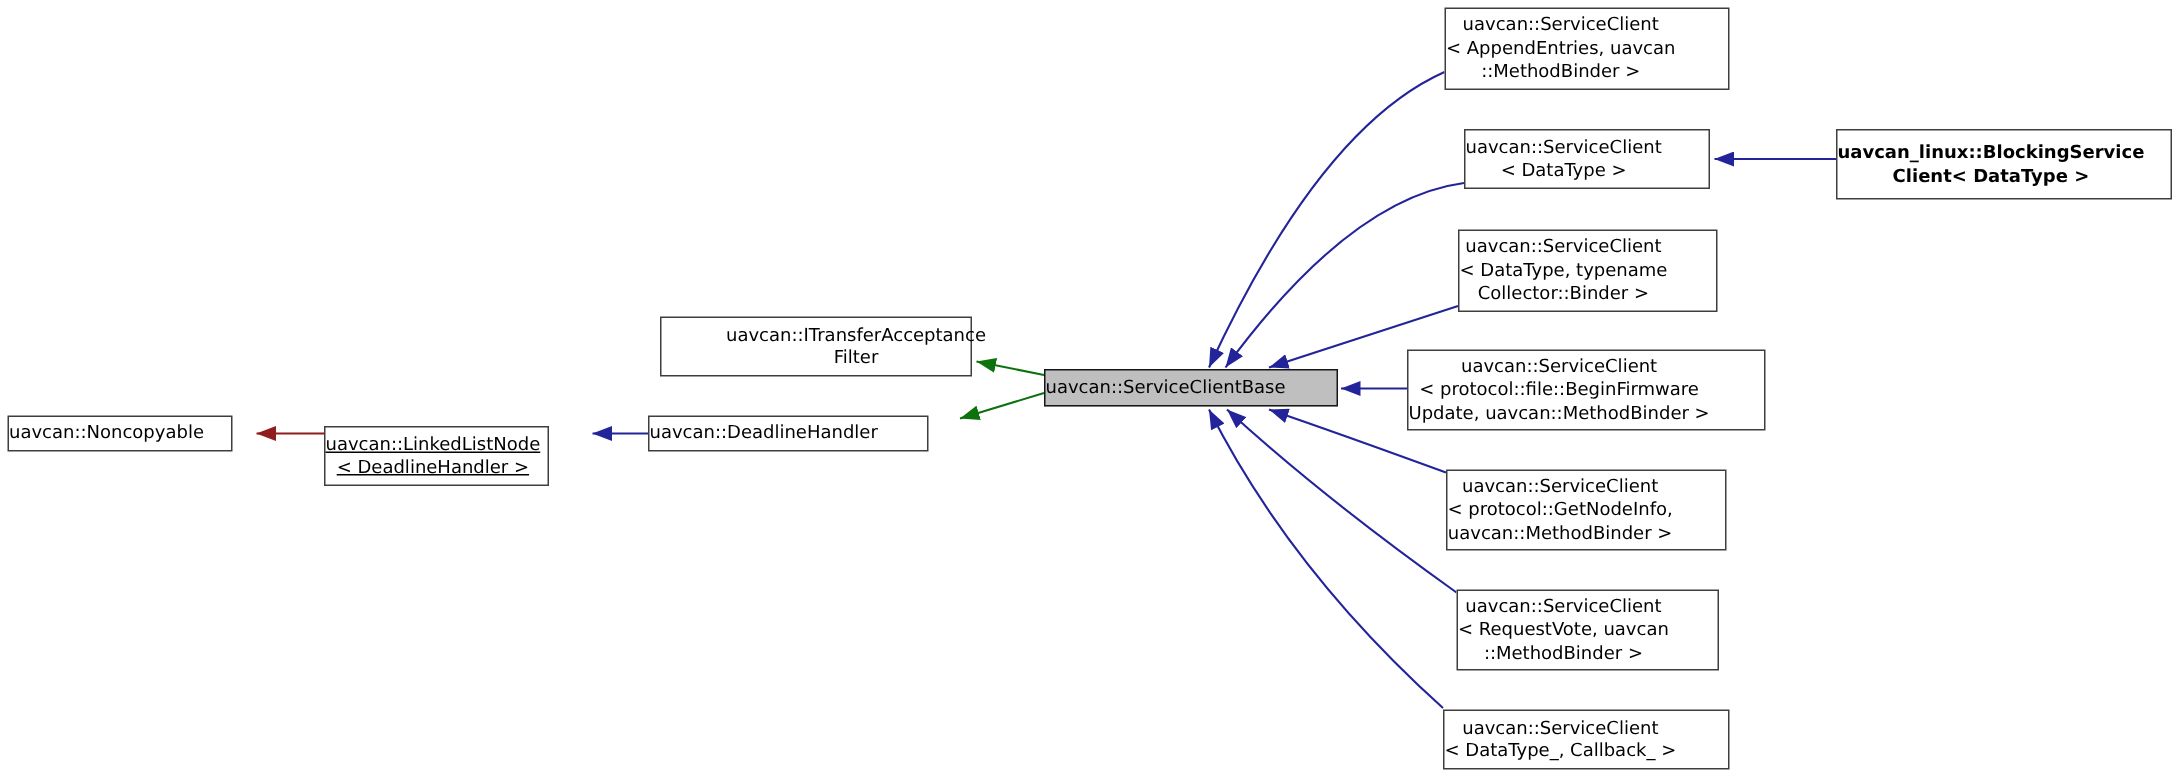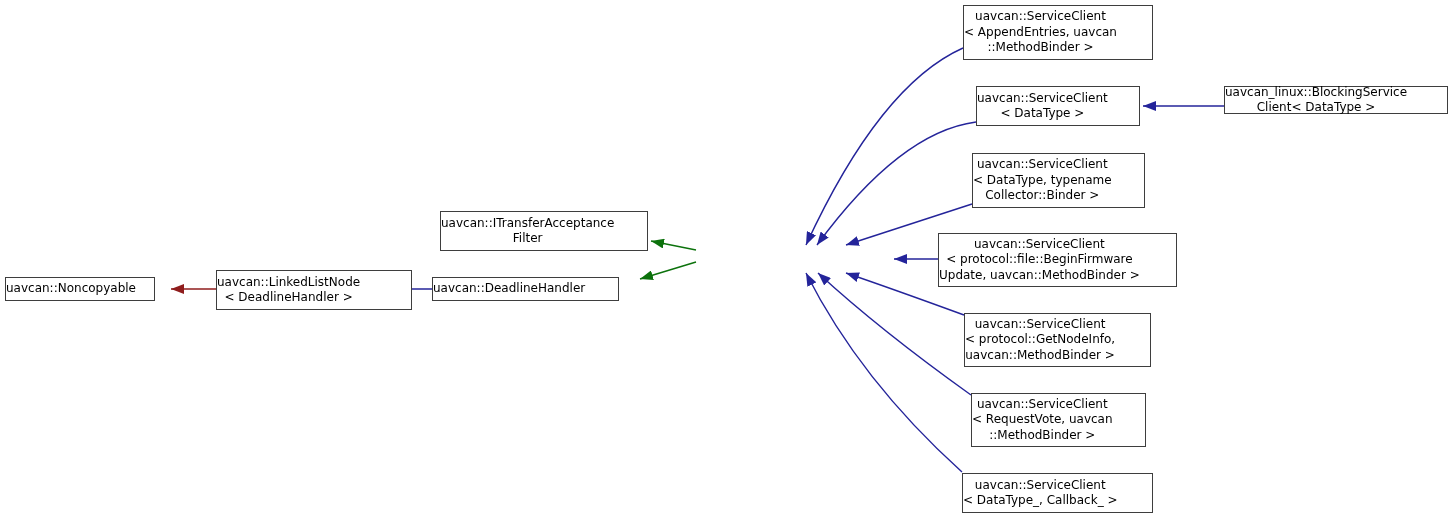--- a/index.html
+++ b/index.html
@@ -83,47 +83,50 @@
     <path class="edge edge-public" d="M964,315 Q890,288 846,273" marker-end="url(#head-public)"></path>
     <path class="edge edge-public" d="M971,395 Q880,330 818,273" marker-end="url(#head-public)"></path>
     <path class="edge edge-public" d="M962,472 Q860,380 806,273" marker-end="url(#head-public)"></path>
     <path class="edge edge-public" d="M1224,106 L1143,106" marker-end="url(#head-public)"></path>
   </svg>
 
   <div class="node" style="left:5px; top:277px; width:150px; height:24px;">
     <span class="node-label">uavcan::Noncopyable</span>
   </div>
 
-  <div class="node" style="left:216px; top:270px; width:196px; height:40px;">
+  <div class="node" style="left:216px; top:284px; width:150px; height:40px;text-decoration:underline;">
     <span class="node-label">uavcan::LinkedListNode
 &lt; DeadlineHandler &gt;</span>
   </div>
 
-  <div class="node" style="left:440px; top:211px; width:208px; height:40px;">
+  <div class="node" style="left:440px; top:211px; width:208px; height:40px;padding-left:43px;">
     <span class="node-label">uavcan::ITransferAcceptance
 Filter</span>
   </div>
 
   <div class="node" style="left:432px; top:277px; width:187px; height:24px;">
     <span class="node-label">uavcan::DeadlineHandler</span>
   </div>
 
+  <div class="node highlight" style="left:696px; top:246px; width:196px; height:25px;">
+    <span class="node-label">uavcan::ServiceClientBase</span>
+  </div>
 
   <div class="node" style="left:963px; top:5px; width:190px; height:55px;">
     <span class="node-label">uavcan::ServiceClient
 &lt; AppendEntries, uavcan
 ::MethodBinder &gt;</span>
   </div>
 
   <div class="node" style="left:976px; top:86px; width:164px; height:40px;">
     <span class="node-label">uavcan::ServiceClient
 &lt; DataType &gt;</span>
   </div>
 
-  <div class="node" style="left:1224px; top:86px; width:224px; height:28px;">
+  <div class="node" style="left:1224px; top:86px; width:224px; height:47px;font-weight:bold;">
     <span class="node-label">uavcan_linux::BlockingService
 Client&lt; DataType &gt;</span>
   </div>
 
   <div class="node" style="left:972px; top:153px; width:173px; height:55px;">
     <span class="node-label">uavcan::ServiceClient
 &lt; DataType, typename
 Collector::Binder &gt;</span>
   </div>
 

